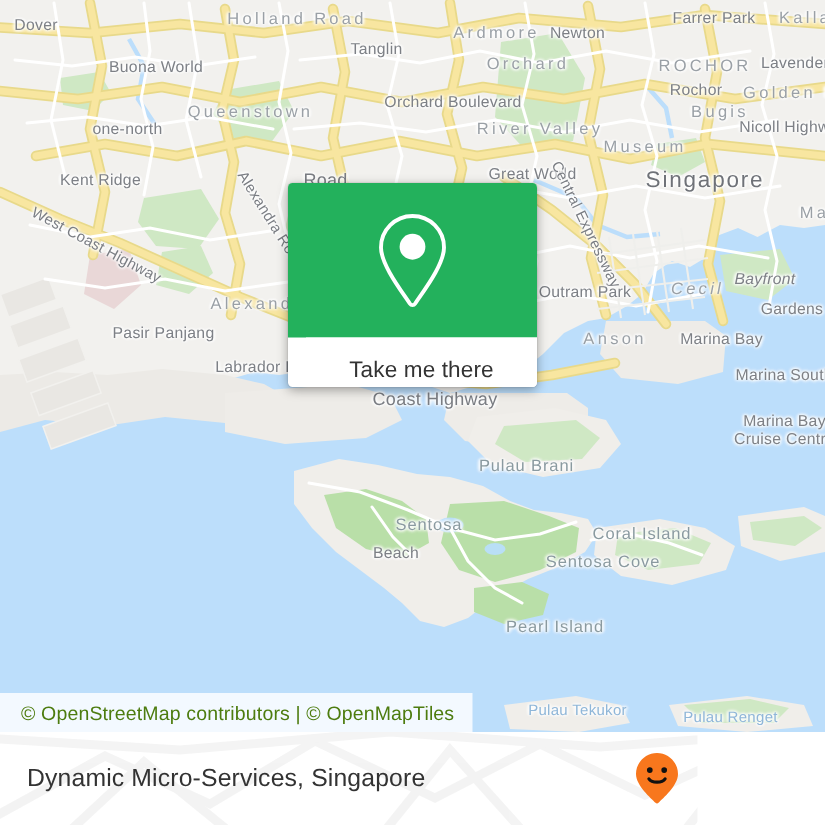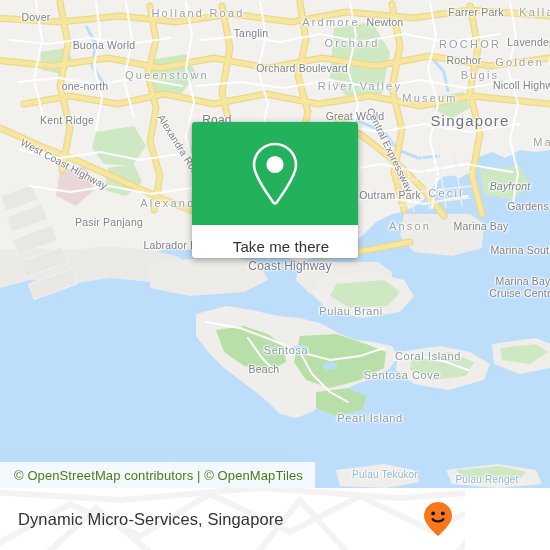--- a/index.html
+++ b/index.html
@@ -251,21 +251,21 @@
         </g>
 
         <g stroke="#efefec" fill="none" stroke-width="1.4">
           <path d="M398,170 L470,160 M398,182 L472,172 M398,194 L472,186 M398,206 L470,198"></path>
           <path d="M406,158 L414,212 M422,156 L430,210 M438,154 L446,208 M454,152 L462,206"></path>
         </g>
       </g>
     </svg>
 
     <div id="map-labels">
-        <div class="lbl place" style="left: 36px; top: 17px;">Dover</div>
+        <div class="lbl place" style="left: 24px; top: 17px;">Dover</div>
         <div class="lbl district" style="left: 198px; top: 13px;">Holland Road</div>
         <div class="lbl district" style="left: 331px; top: 22px;">Ardmore</div>
         <div class="lbl place" style="left: 385px; top: 22px;">Newton</div>
         <div class="lbl place" style="left: 476px; top: 12px;">Farrer Park</div>
         <div class="lbl district" style="left: 537px; top: 12px;">Kalla</div>
         <div class="lbl place" style="left: 104px; top: 45px;">Buona World</div>
         <div class="lbl place" style="left: 251px; top: 33px;">Tanglin</div>
         <div class="lbl district" style="left: 352px; top: 43px;">Orchard</div>
         <div class="lbl district" style="left: 470px; top: 44px;">ROCHOR</div>
         <div class="lbl place" style="left: 530px; top: 42px;">Lavender</div>
@@ -280,21 +280,21 @@
         <div class="lbl district" style="left: 430px; top: 98px;">Museum</div>
         <div class="lbl place" style="left: 67px; top: 120px;">Kent Ridge</div>
         <div class="lbl place" style="left: 355px; top: 116px;">Great World</div>
         <div class="lbl city" style="left: 470px; top: 120px;">Singapore</div>
         <div class="lbl road big" style="left: 217px; top: 120px;">Road</div>
         <div class="lbl road" style="left: 64px; top: 164px; transform: translate(-50%, -50%) rotate(28deg);">West Coast Highway</div>
         <div class="lbl road" style="left: 180px; top: 147px; transform: translate(-50%, -50%) rotate(58deg);">Alexandra Road</div>
         <div class="lbl road" style="left: 390px; top: 150px; transform: translate(-50%, -50%) rotate(64deg);">Central Expressway</div>
         <div class="lbl district" style="left: 175px; top: 203px;">Alexandra</div>
         <div class="lbl place" style="left: 390px; top: 195px;">Outram Park</div>
-        <div class="lbl district" style="left: 446px; top: 193px;">Cecil</div>
+        <div class="lbl district" style="left: 465px; top: 193px; font-style: italic;">Cecil</div>
         <div class="lbl place" style="left: 510px; top: 186px; font-style: italic;">Bayfront</div>
         <div class="lbl district" style="left: 543px; top: 142px;">Ma</div>
         <div class="lbl place" style="left: 109px; top: 222px;">Pasir Panjang</div>
         <div class="lbl place" style="left: 528px; top: 206px;">Gardens</div>
         <div class="lbl district" style="left: 410px; top: 226px;">Anson</div>
         <div class="lbl place" style="left: 481px; top: 226px;">Marina Bay</div>
         <div class="lbl place" style="left: 178px; top: 245px;">Labrador Park</div>
         <div class="lbl place" style="left: 528px; top: 250px;">Marina South P</div>
         <div class="lbl road big" style="left: 290px; top: 266px;">Coast Highway</div>
         <div class="lbl place" style="left: 523px; top: 281px;">Marina Bay</div>

